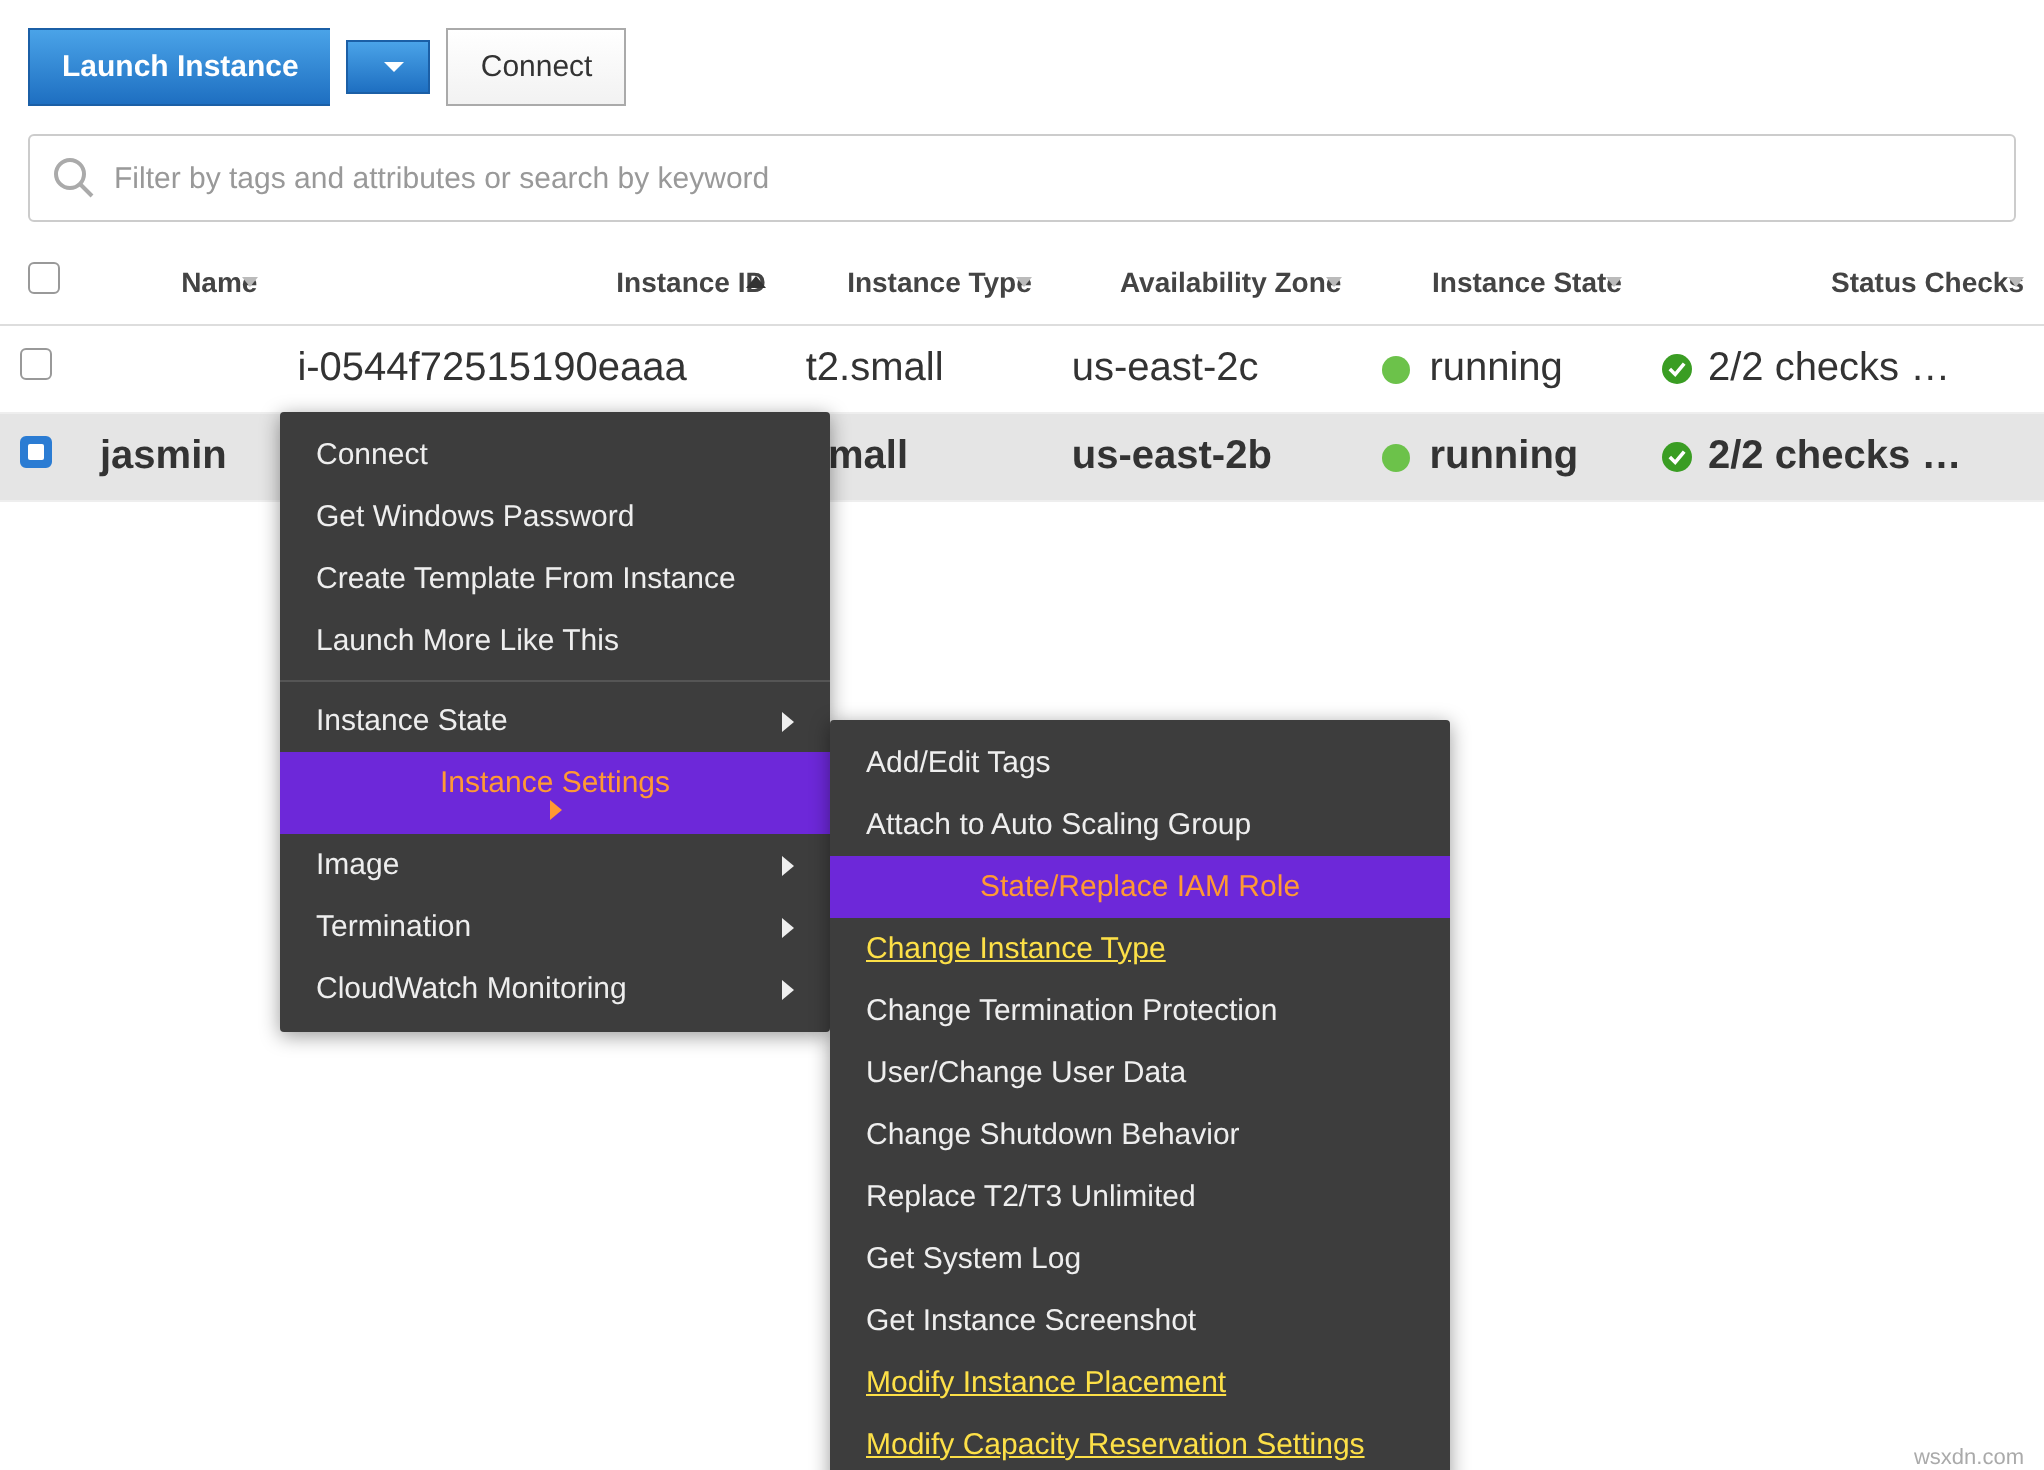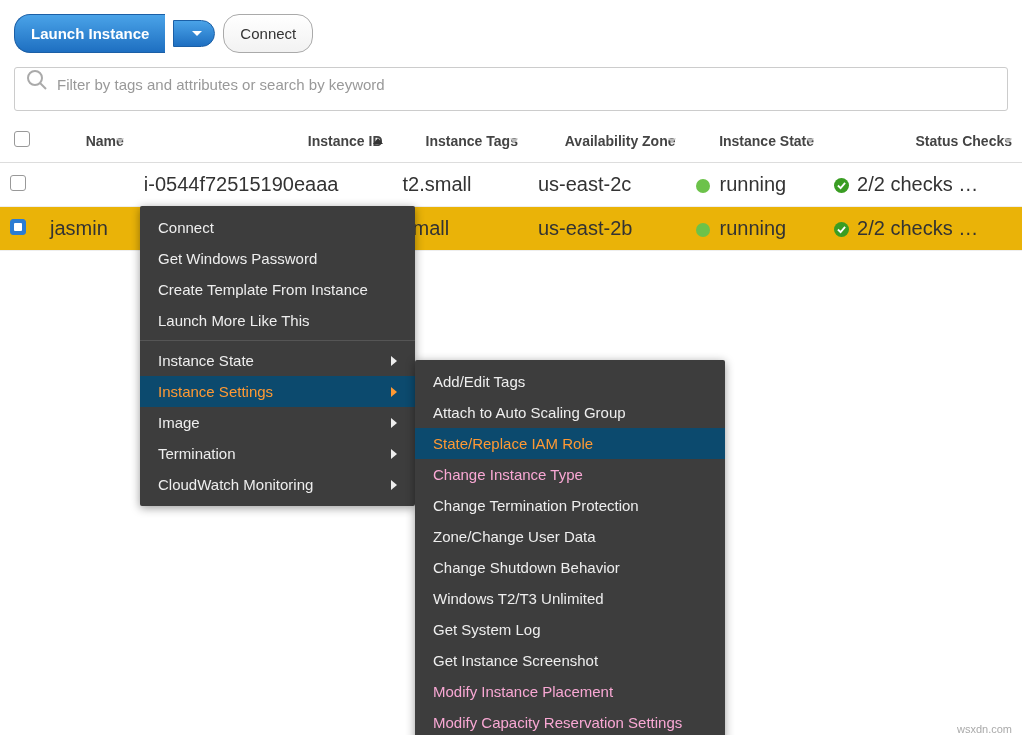--- a/index.html
+++ b/index.html
@@ -1,47 +1,47 @@
 <!DOCTYPE html>
 <html><head>
 <meta charset="utf-8">
 <style>
 * { box-sizing: border-box; margin: 0; padding: 0; }
 body { font-family: Arial, Helvetica, sans-serif; font-size: 14px; color: #333; background: #fff; width: 1022px; }
 .toolbar { padding: 14px; display: flex; gap: 8px; align-items: center; }
-.btn { display: inline-flex; align-items: center; padding: 10px 16px; border-radius: 16px; border: 1px solid #aaa; background: linear-gradient(#fff,#f2f2f2); cursor: pointer; font-size: 15px; font-weight: 500; color: #333; }
+.btn { display: inline-flex; align-items: center; padding: 10px 16px; border-radius: 0; border: 1px solid #aaa; background: linear-gradient(#fff,#f2f2f2); cursor: pointer; font-size: 15px; font-weight: 500; color: #333; }
 .btn-primary { background: linear-gradient(#4aa3e8,#1e6fc1); border-color: #1b5fa6; color: #fff; font-weight: 700; }
 .btn-split-main { border-top-right-radius: 0; border-bottom-right-radius: 0; border-right: none; }
 .btn-split-caret { border-top-left-radius: 0; border-bottom-left-radius: 0; padding: 10px 12px; }
 .caret { width: 0; height: 0; border-left: 5px solid transparent; border-right: 5px solid transparent; border-top: 5px solid currentColor; margin-left: 6px; }
 .caret-white { border-top-color: #fff; }
-.search-wrap { margin: 0 14px 6px 14px; border: 1px solid #ccc; border-radius: 3px; display: flex; align-items: flex-start; height: 44px; padding: 0 10px; }
+.search-wrap { margin: 0 14px 6px 14px; border: 1px solid #ccc; border-radius: 3px; display: flex; align-items: center; height: 44px; padding: 0 10px; }
 .search-wrap svg { flex: 0 0 24px; }
 .search-input { border: none; outline: none; font-size: 15px; flex: 1; padding: 8px; color: #333; }
 .search-input::placeholder { color: #999; }
 table.instances { width: 100%; border-collapse: collapse; margin-top: 8px; }
 table.instances th { text-align: right; font-weight: 700; color: #444; font-size: 14px; padding: 12px 10px; border-bottom: 1px solid #ddd; position: relative; }
 table.instances th .sortcaret { position: absolute; right: 10px; top: 50%; transform: translateY(-50%); }
 table.instances td { padding: 10px; border-bottom: 1px solid #eee; font-size: 20px; color: #333; }
-tr.selected td { background: #eab308; }
+tr.selected td { background: #e5e5e5; font-weight: bold; }
 .cb { width: 16px; height: 16px; border: 1px solid #999; border-radius: 3px; display: inline-block; background: #fff; }
 .cb.checked { background: #2b7cd3; border-color: #2b7cd3; position: relative; }
 .cb.checked::after { content: ""; position: absolute; left: 3px; top: 3px; width: 8px; height: 8px; background: #fff; border-radius: 1px; }
 .dot { width: 14px; height: 14px; border-radius: 50%; display: inline-block; vertical-align: middle; margin-right: 10px; }
 .dot.green { background: #6cc24a; }
 .check-circle { width: 15px; height: 15px; border-radius: 50%; background: #3a9d23; display: inline-flex; align-items: center; justify-content: center; vertical-align: middle; margin-right: 8px; }
 .check-circle svg { width: 9px; height: 9px; }
 .sort-asc { width: 0; height: 0; border-left: 5px solid transparent; border-right: 5px solid transparent; border-bottom: 6px solid #333; display: inline-block; }
 .sort-neutral { width: 0; height: 0; border-left: 4px solid transparent; border-right: 4px solid transparent; border-top: 5px solid #bbb; display: inline-block; }
 
 
 .ctx { position: absolute; background: #3d3d3d; color: #eee; border-radius: 2px; padding: 6px 0; box-shadow: 0 2px 10px rgba(0,0,0,.4); min-width: 275px; z-index: 100; }
 .ctx-item { padding: 7px 18px; font-size: 15px; cursor: pointer; position: relative; display: flex; align-items: center; justify-content: space-between; }
-.ctx-item.active { background: #0c4a6e; color: #ff9933; }
-.ctx-item.disabled { color: #f9a8d4; cursor: default; }
+.ctx-item.active { background: #6d28d9; color: #ff9933; flex-direction: column; }
+.ctx-item.disabled { color: #fde047; cursor: default; text-decoration: underline; }
 .ctx-sep { height: 1px; background: #555; margin: 4px 0; }
 .ctx-arrow { width: 0; height: 0; border-top: 5px solid transparent; border-bottom: 5px solid transparent; border-left: 6px solid currentColor; }
 .sub { left: 275px; top: 0; min-width: 310px; }
 
 .watermark { position: fixed; bottom: 0; right: 10px; font-size: 11px; color: #aaa; }
 </style>
 </head>
 <body>
 
 <div class="toolbar">
@@ -59,21 +59,21 @@
     </svg>
   <input class="search-input" placeholder="Filter by tags and attributes or search by keyword" style="">
 </div>
 
 <table class="instances">
   <thead>
     <tr>
       <th style="width:40px"><span class="cb"></span></th>
       <th><span>Name</span><span class="sortcaret sort-neutral"></span></th>
       <th><span>Instance ID</span><span class="sortcaret sort-asc"></span></th>
-      <th><span>Instance Tags</span><span class="sortcaret sort-neutral"></span></th>
+      <th><span>Instance Type</span><span class="sortcaret sort-neutral"></span></th>
       <th><span>Availability Zone</span><span class="sortcaret sort-neutral"></span></th>
       <th><span>Instance State</span><span class="sortcaret sort-neutral"></span></th>
       <th><span>Status Checks</span><span class="sortcaret sort-neutral"></span></th>
     </tr>
   </thead>
   <tbody>
     <tr>
       <td><span class="cb"></span></td>
       <td></td>
       <td>i-0544f72515190eaaa</td>
@@ -148,27 +148,27 @@
   <div class="ctx-item active">
       <span>State/Replace IAM Role</span>
     </div>
   <div class="ctx-item disabled">
       <span>Change Instance Type</span>
     </div>
   <div class="ctx-item">
       <span>Change Termination Protection</span>
     </div>
   <div class="ctx-item">
-      <span>Zone/Change User Data</span>
+      <span>User/Change User Data</span>
     </div>
   <div class="ctx-item">
       <span>Change Shutdown Behavior</span>
     </div>
   <div class="ctx-item">
-      <span>Windows T2/T3 Unlimited</span>
+      <span>Replace T2/T3 Unlimited</span>
     </div>
   <div class="ctx-item">
       <span>Get System Log</span>
     </div>
   <div class="ctx-item">
       <span>Get Instance Screenshot</span>
     </div>
   <div class="ctx-item disabled">
       <span>Modify Instance Placement</span>
     </div>

